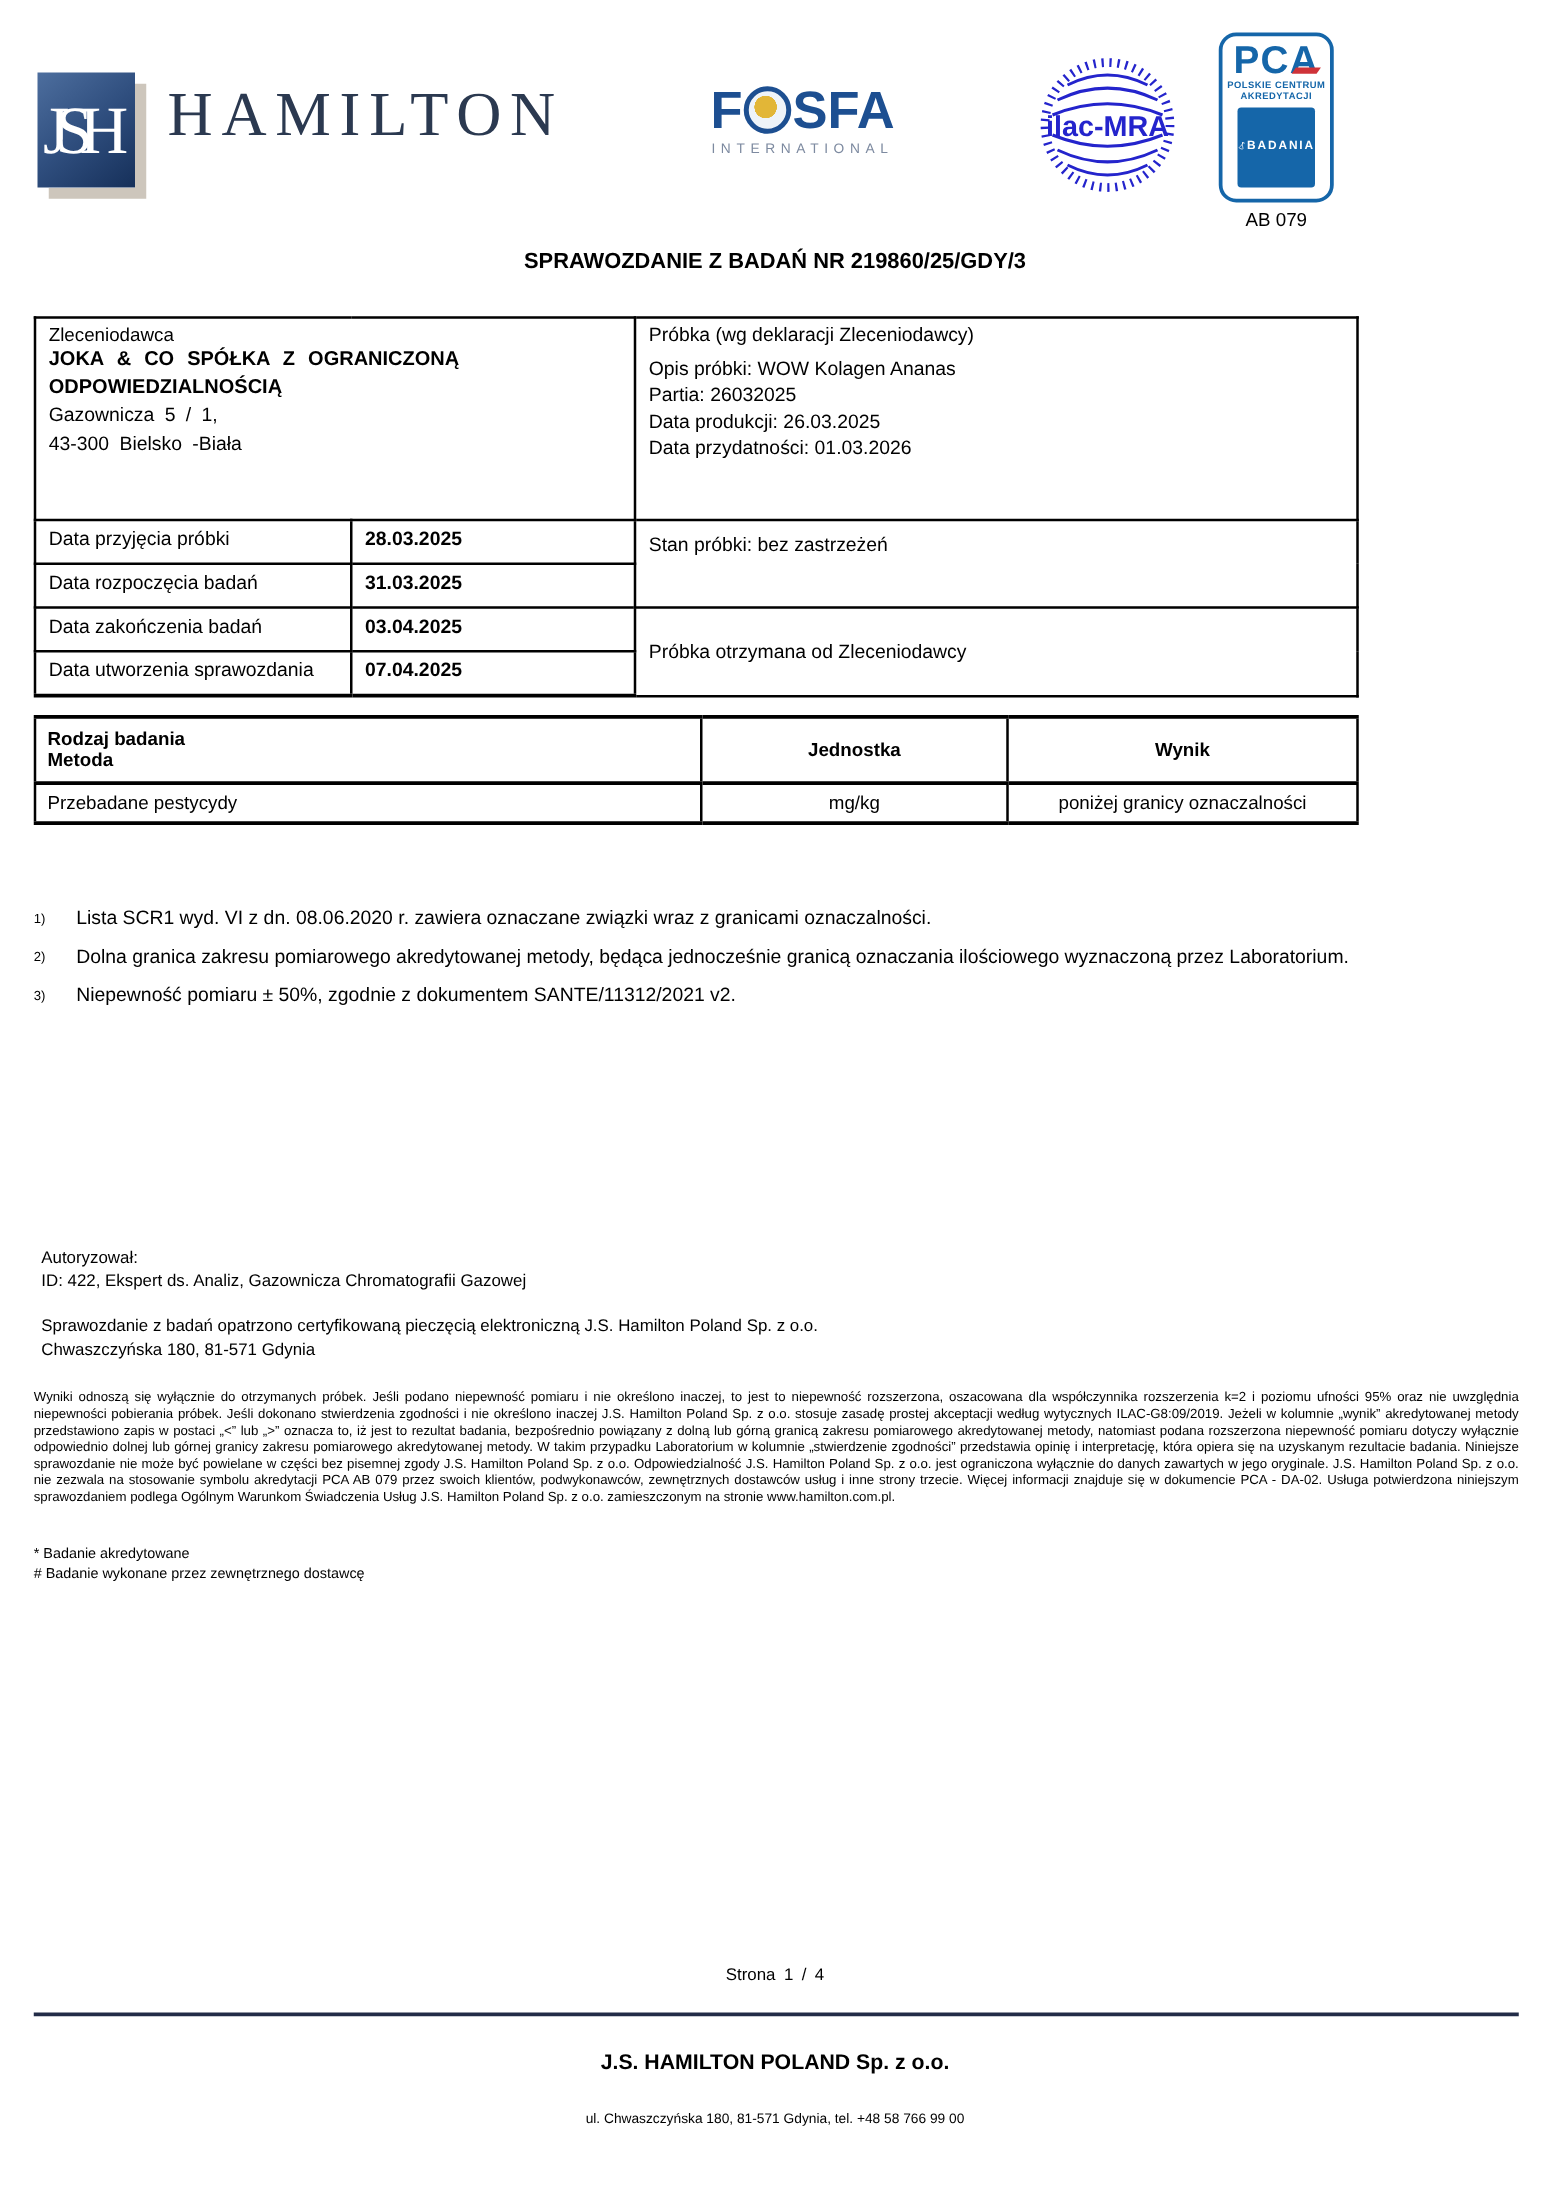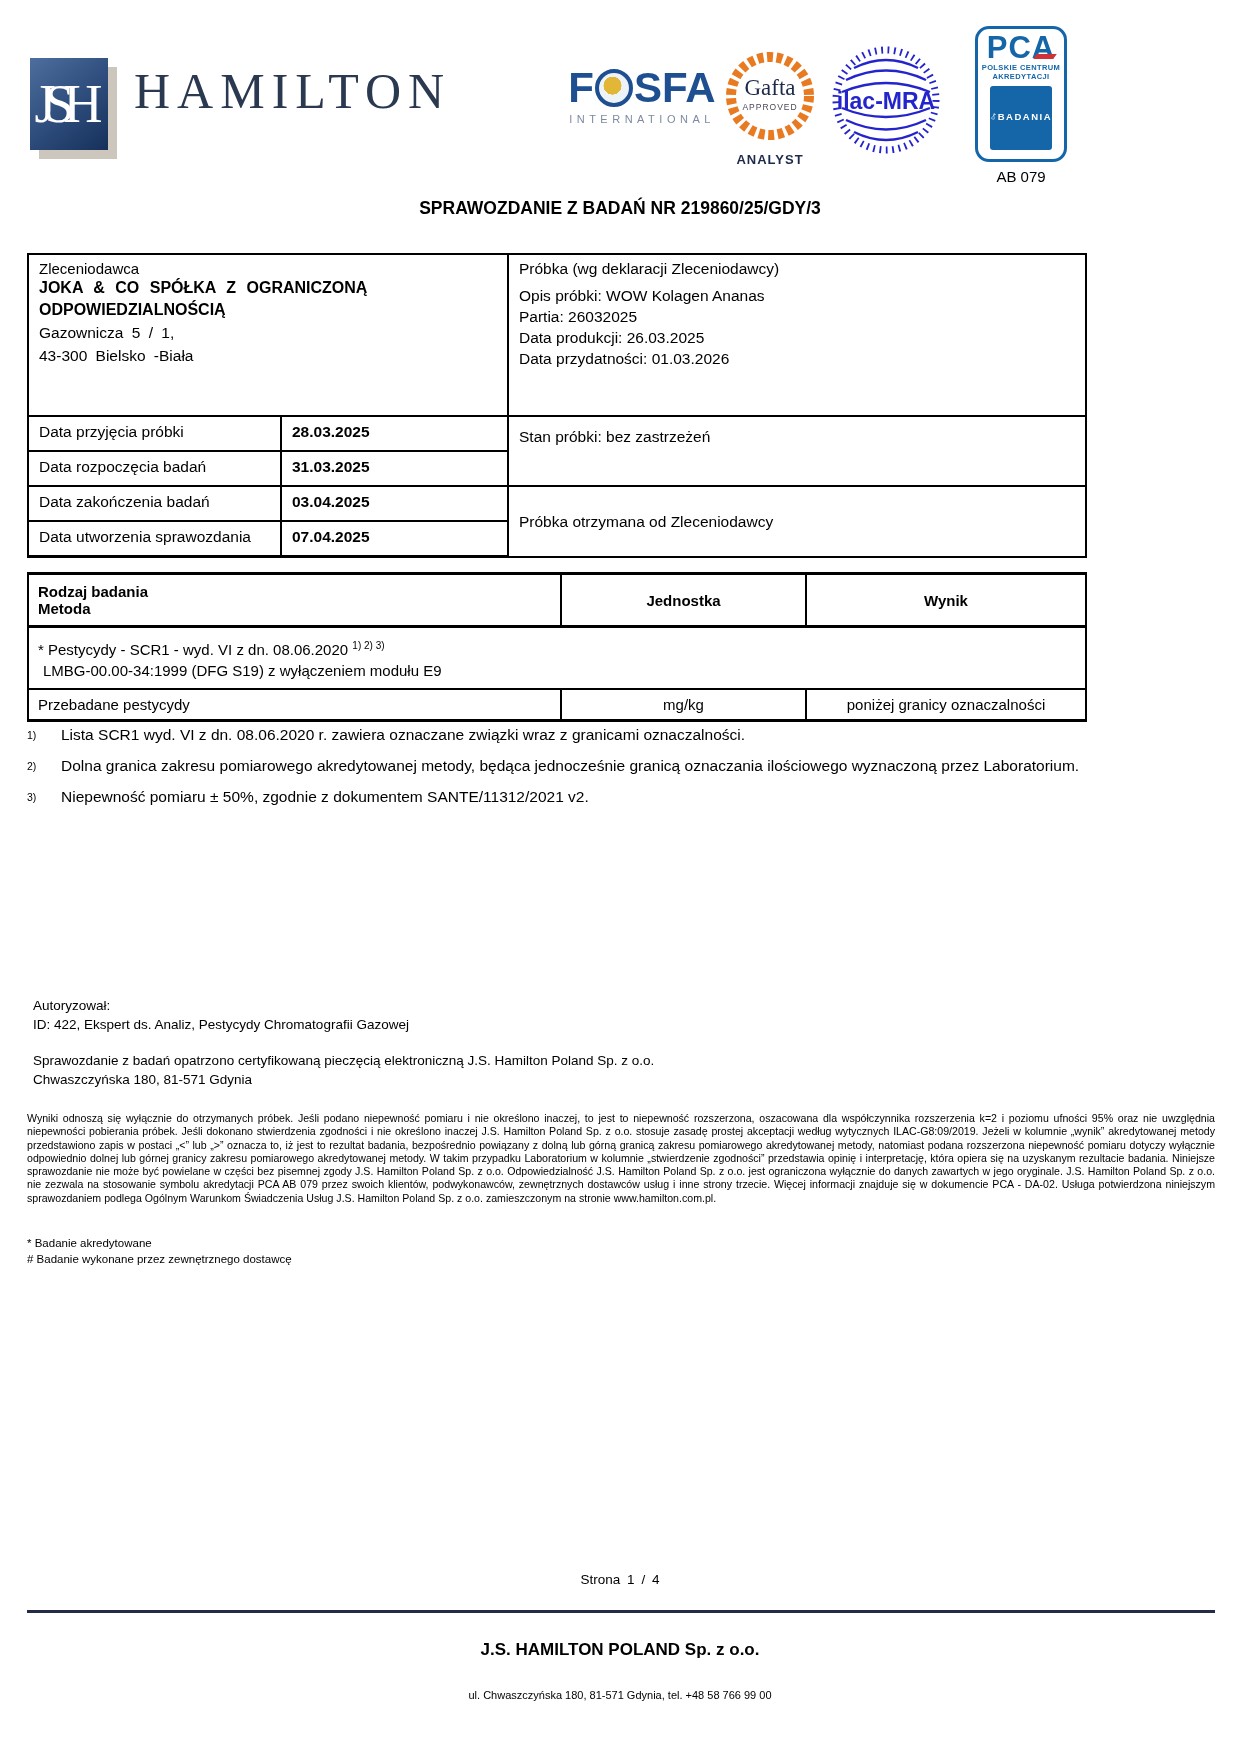--- a/index.html
+++ b/index.html
@@ -121,31 +121,20 @@
 
   <div class="fosfa">
     <div class="fosfa-word">
       <span>F</span>
         <span class="fosfa-globe"></span>
         <span>SFA</span>
     </div>
     <div class="fosfa-sub">INTERNATIONAL</div>
   </div>
 
-  <div class="gafta">
-    <div class="gafta-ring">
-      <svg width="92" height="92" viewBox="0 0 92 92">
-        <circle cx="46" cy="46" r="39" fill="none" stroke="#e87a22" stroke-width="10" stroke-dasharray="6 3.5"></circle>
-        <circle cx="46" cy="46" r="33" fill="#ffffff"></circle>
-      </svg>
-      <div class="gafta-name">Gafta</div>
-      <div class="gafta-approved">APPROVED</div>
-    </div>
-    <div class="gafta-analyst">ANALYST</div>
-  </div>
 
   <div class="ilac">
     <svg width="112" height="130" viewBox="0 0 112 130">
       <circle cx="56" cy="64" r="50" fill="none" stroke="#2424cc" stroke-width="7" stroke-dasharray="1.8 4.6"></circle>
       <path d="M24,32 Q56,16 88,32" fill="none" stroke="#2424cc" stroke-width="2.4"></path>
       <path d="M16,44 Q56,25 96,44" fill="none" stroke="#2424cc" stroke-width="2.4"></path>
       <path d="M12,56 Q56,38 100,56" fill="none" stroke="#2424cc" stroke-width="2.4"></path>
       <path d="M12,72 Q56,90 100,72" fill="none" stroke="#2424cc" stroke-width="2.4"></path>
       <path d="M16,84 Q56,103 96,84" fill="none" stroke="#2424cc" stroke-width="2.4"></path>
       <path d="M24,96 Q56,112 88,96" fill="none" stroke="#2424cc" stroke-width="2.4"></path>
@@ -224,29 +213,20 @@
     <tbody>
         <tr>
       <th class="left">
         <div>Rodzaj badania</div>
         <div>Metoda</div>
       </th>
       <th>Jednostka</th>
       <th>Wynik</th>
     </tr>
     <tr>
-      <td colspan="3" class="method">
-        <div>
-          <span>* Pestycydy - SCR1 - wyd. VI z dn. 08.06.2020</span>
-          <sup>1) 2) 3)</sup>
-        </div>
-        <div class="l2">LMBG-00.00-34:1999 (DFG S19) z wyłączeniem modułu E9</div>
-      </td>
-    </tr>
-    <tr>
       <td class="name">Przebadane pestycydy</td>
       <td class="center">mg/kg</td>
       <td class="center">poniżej granicy oznaczalności</td>
     </tr>
   </tbody>
     </table>
 
   <div class="fns">
     <div class="fn">
       <span class="fn-m">1)</span>
@@ -257,21 +237,21 @@
       <span class="fn-t">Dolna granica zakresu pomiarowego akredytowanej metody, będąca jednocześnie granicą oznaczania ilościowego wyznaczoną przez Laboratorium.</span>
     </div>
     <div class="fn">
       <span class="fn-m">3)</span>
       <span class="fn-t">Niepewność pomiaru ± 50%, zgodnie z dokumentem SANTE/11312/2021 v2.</span>
     </div>
   </div>
 
   <div class="sub-block">
     <div>Autoryzował:</div>
-    <div>ID: 422, Ekspert ds. Analiz, Pestycydy Chromatografii Gazowej</div>
+    <div>ID: 422, Ekspert ds. Analiz, Gazownicza Chromatografii Gazowej</div>
     <div class="sb-gap1">Sprawozdanie z badań opatrzono certyfikowaną pieczęcią elektroniczną J.S. Hamilton Poland Sp. z o.o.</div>
     <div>Chwaszczyńska 180, 81-571 Gdynia</div>
   </div>
 
   <div class="legal">Wyniki odnoszą się wyłącznie do otrzymanych próbek. Jeśli podano niepewność pomiaru i nie określono inaczej, to jest to niepewność rozszerzona, oszacowana dla współczynnika rozszerzenia k=2 i poziomu ufności 95% oraz nie uwzględnia niepewności pobierania próbek. Jeśli dokonano stwierdzenia zgodności i nie określono inaczej J.S. Hamilton Poland Sp. z o.o. stosuje zasadę prostej akceptacji według wytycznych ILAC-G8:09/2019. Jeżeli w kolumnie „wynik” akredytowanej metody przedstawiono zapis w postaci „&lt;” lub „&gt;” oznacza to, iż jest to rezultat badania, bezpośrednio powiązany z dolną lub górną granicą zakresu pomiarowego akredytowanej metody, natomiast podana rozszerzona niepewność pomiaru dotyczy wyłącznie odpowiednio dolnej lub górnej granicy zakresu pomiarowego akredytowanej metody. W takim przypadku Laboratorium w kolumnie „stwierdzenie zgodności” przedstawia opinię i interpretację, która opiera się na uzyskanym rezultacie badania. Niniejsze sprawozdanie nie może być powielane w części bez pisemnej zgody J.S. Hamilton Poland Sp. z o.o. Odpowiedzialność J.S. Hamilton Poland Sp. z o.o. jest ograniczona wyłącznie do danych zawartych w jego oryginale. J.S. Hamilton Poland Sp. z o.o. nie zezwala na stosowanie symbolu akredytacji PCA AB 079 przez swoich klientów, podwykonawców, zewnętrznych dostawców usług i inne strony trzecie. Więcej informacji znajduje się w dokumencie PCA - DA-02. Usługa potwierdzona niniejszym sprawozdaniem podlega Ogólnym Warunkom Świadczenia Usług J.S. Hamilton Poland Sp. z o.o. zamieszczonym na stronie www.hamilton.com.pl.</div>
 
   <div class="markers">
     <div>* Badanie akredytowane</div>
     <div># Badanie wykonane przez zewnętrznego dostawcę</div>
   </div>

